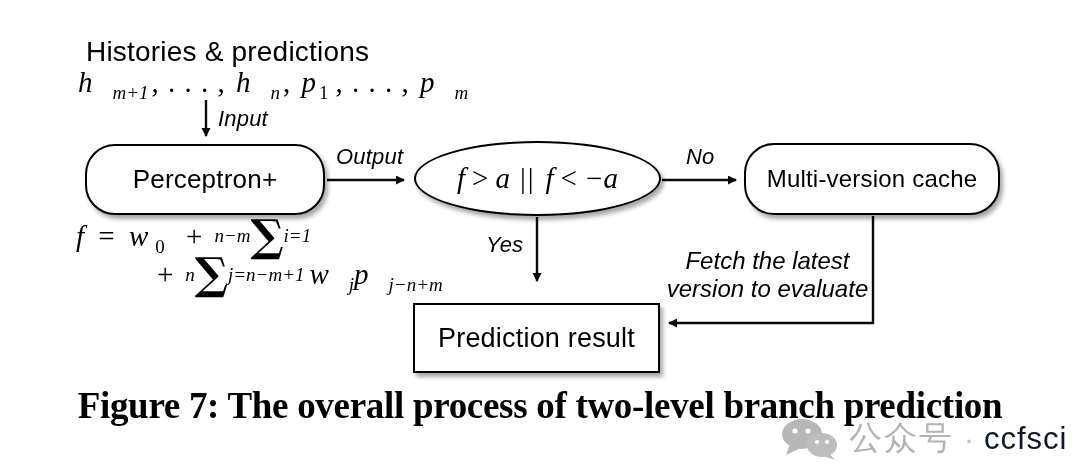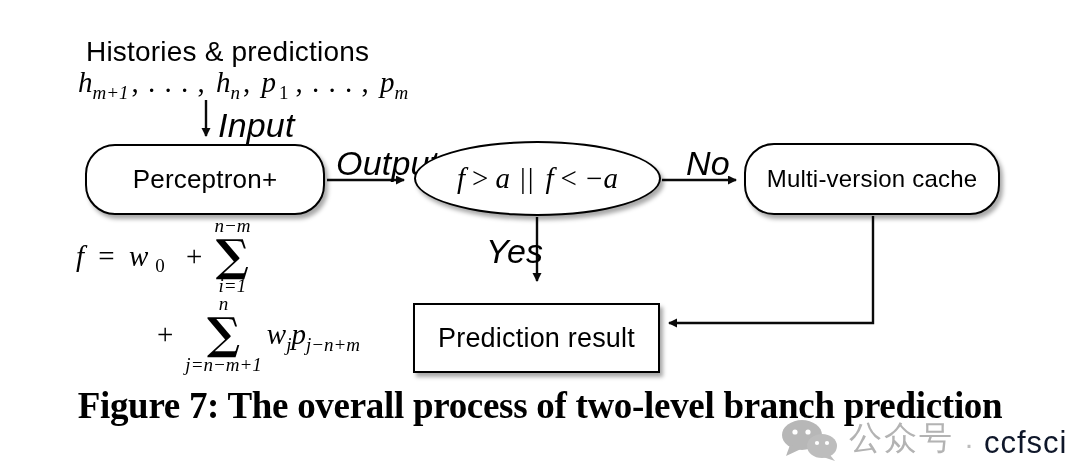--- a/index.html
+++ b/index.html
@@ -30,54 +30,54 @@
   .ellipse { border-radius: 50%; }
 
   
   .math { font-family: "Liberation Serif", serif; }
   .it { font-style: italic; }
   .op { font-style: normal; }
   .cond { font-size: 29px; }
   .cond .op { margin: 0 7px; }
   .cond .bars { letter-spacing: 2px; margin: 0 10px; }
   .inmath { position: absolute; left: 78px; top: 66px; font-size: 29px; }
-  .inmath sub, .mchunk sub { font-size: 19px; line-height: 0; }
+  .inmath sub, .mchunk sub { font-size: 19px; line-height: 0; margin-left: 20px; }
   .inmath .op { margin: 0 3px; letter-spacing: 1px; }
 
   
   .edge-label {
-    position: absolute; font-style: italic; font-size: 34px; letter-spacing: 0.2px;
+    position: absolute; font-style: italic; font-size: 22px; letter-spacing: 0.2px;
   }
   .fetch-label {
     position: absolute; left: 650px; top: 247px; width: 235px;
     font-style: italic; font-size: 24px; text-align: center; line-height: 28px;
   }
 
   
   .hdr-title { position: absolute; left: 86px; top: 36px; font-size: 28px; letter-spacing: 0.2px; }
 
   
   .formula { position: absolute; left: 76px; top: 216px; font-size: 29px; }
   .frow { display: flex; align-items: center; }
   .frow2 { margin-left: 74px; margin-top: -2px; }
   .mchunk { white-space: nowrap; }
   .mchunk .op { margin: 0 7px; }
-  .sum { display: inline-flex; flex-direction: column; align-items: center; margin: 0 5px; }
+  .sum { display: inline-flex; flex-direction: row; align-items: center; margin: 0 5px; }
   .sum .lim { font-size: 19px; line-height: 1.05; font-style: italic; white-space: nowrap; }
   .sum .sigma { font-size: 44px; line-height: 0.92; font-style: normal; font-family: "DejaVu Serif", serif; font-weight: bold; }
 
   
   .caption {
     position: absolute; left: 0; top: 384px; width: 1080px;
     text-align: center; font-family: "Liberation Serif", serif;
     font-weight: bold; font-size: 37px; letter-spacing: -0.3px;
   }
 
   
-  .watermark { position: absolute; left: 781px; top: 416px; display: flex; align-items: flex-end; }
+  .watermark { position: absolute; left: 781px; top: 416px; display: flex; align-items: center; }
   .wm-icon { width: 58px; height: 42px; margin-right: 10px; }
   .wm-cjk { font-size: 33px; color: #b3b3b3; letter-spacing: 2px; }
   .wm-sep { font-size: 30px; color: #bcbcbc; margin: 0 10px; }
   .wm-handle { font-size: 31px; color: #0f172a; letter-spacing: 1px; }
 </style>
 </head>
 <body>
 
 <div class="canvas">
 
@@ -100,20 +100,24 @@
     <span class="it">h</span><sub class="it">m+1</sub><span class="op">, . . . ,</span>
     <span class="it">h</span><sub class="it">n</sub><span class="op">,</span>
     <span class="it">p</span><sub class="op">1</sub><span class="op">, . . . ,</span>
     <span class="it">p</span><sub class="it">m</sub>
   </div>
 
   <div class="edge-label" style="left:218px; top:106px;">Input</div>
   <div class="edge-label" style="left:336px; top:144px;">Output</div>
   <div class="edge-label" style="left:686px; top:144px;">No</div>
   <div class="edge-label" style="left:486px; top:232px;">Yes</div>
+  <div class="fetch-label">
+    <div>Fetch the latest</div>
+    <div>version to evaluate</div>
+  </div>
 
   <div class="node rounded" style="left:85px; top:144px; width:240px; height:71px;">
     <span class="node-label">Perceptron+</span>
   </div>
 
   <div class="node ellipse math cond" style="left:414px; top:141px; width:247px; height:75px;">
     <span class="it">f</span>
       <span class="op">&gt;</span>
       <span class="it">a</span>
       <span class="op bars">||</span>

